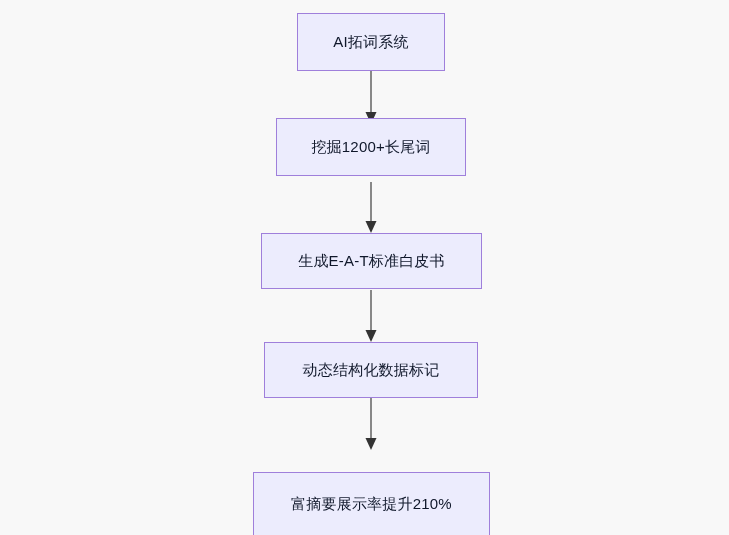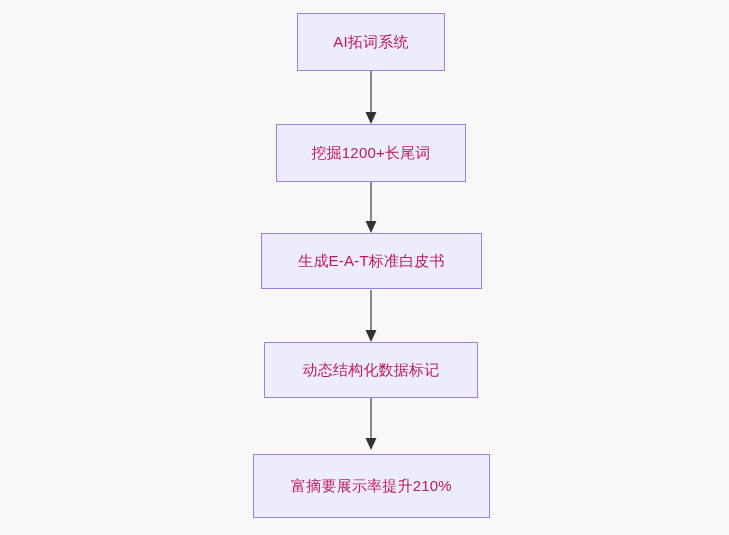--- a/index.html
+++ b/index.html
@@ -19,21 +19,21 @@
     height: 535px;
   }
   .node {
     position: absolute;
     box-sizing: border-box;
     background: #ececfd;
     border: 1.6px solid #9f7fdb;
     display: flex;
     align-items: center;
     justify-content: center;
-    color: #be185d;
+    color: #0f172a;
     font-size: 15px;
     letter-spacing: 0.2px;
     line-height: 1.2;
     white-space: nowrap;
     user-select: none;
   }
   .node-label {
     display: block;
   }
   .edge {
@@ -76,29 +76,29 @@
     <svg width="14" height="52" viewBox="0 0 14 52">
       <line x1="7" y1="0" x2="7" y2="43" stroke="#888888" stroke-width="2"></line>
       <polygon points="7,52 1.5,40 12.5,40" fill="#333333"></polygon>
     </svg>
   </div>
 
   <div class="node" style="left:297px; top:13px; width:148px; height:58px;">
     <span class="node-label">AI拓词系统</span>
   </div>
 
-  <div class="node" style="left:276px; top:124px; width:190px; height:58px;">
+  <div class="node" style="left:276px; top:118px; width:190px; height:58px;">
     <span class="node-label">挖掘1200+长尾词</span>
   </div>
 
   <div class="node" style="left:261px; top:233px; width:221px; height:56px;">
     <span class="node-label">生成E-A-T标准白皮书</span>
   </div>
 
   <div class="node" style="left:264px; top:342px; width:214px; height:56px;align-items:center;">
     <span class="node-label">动态结构化数据标记</span>
   </div>
 
-  <div class="node" style="left:253px; top:454px; width:237px; height:64px;">
+  <div class="node" style="left:253px; top:472px; width:237px; height:64px;">
     <span class="node-label">富摘要展示率提升210%</span>
   </div>
 
 </div>
 
 </body></html>

